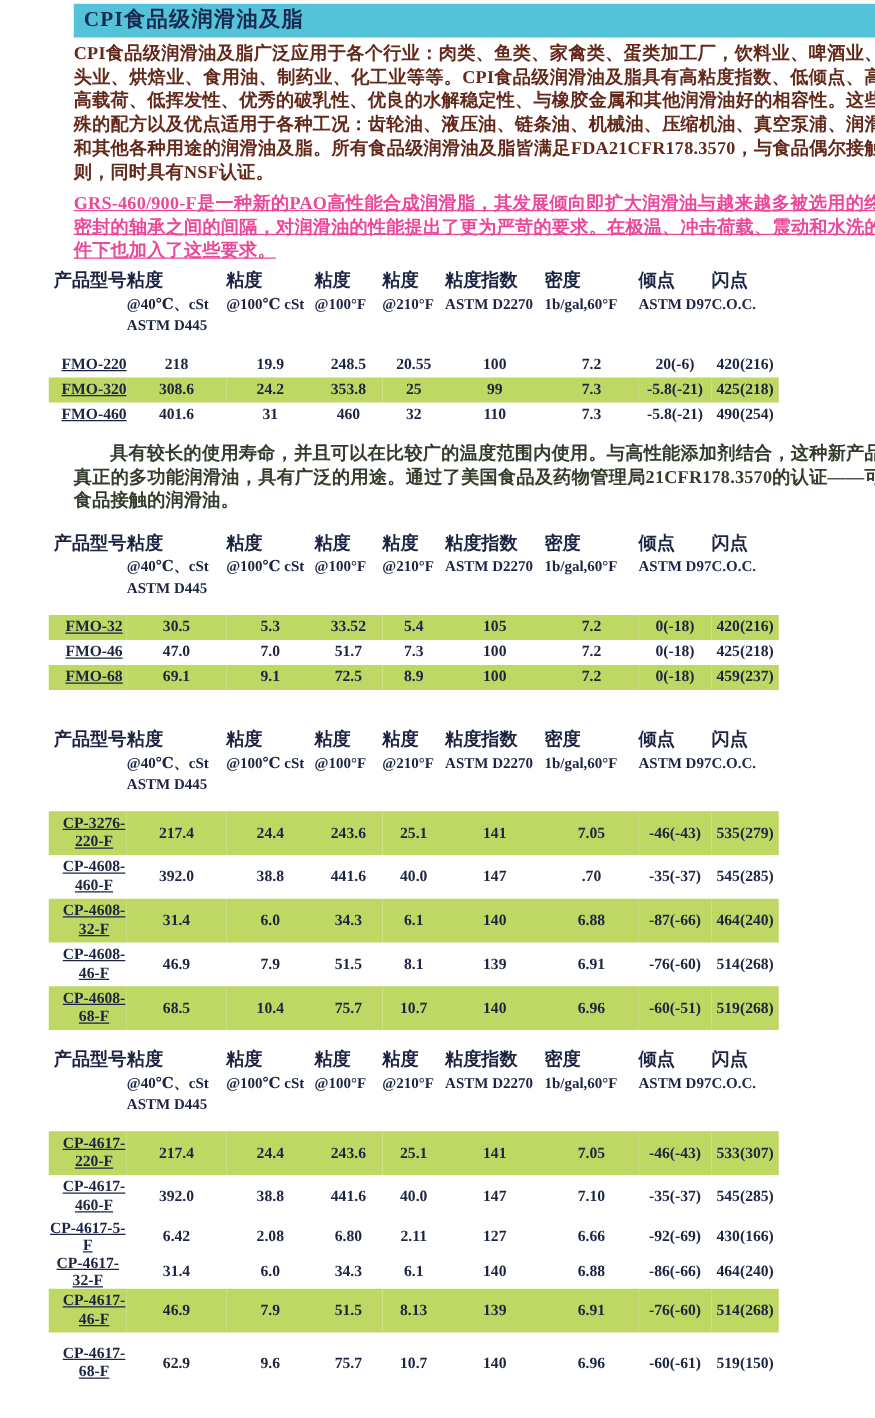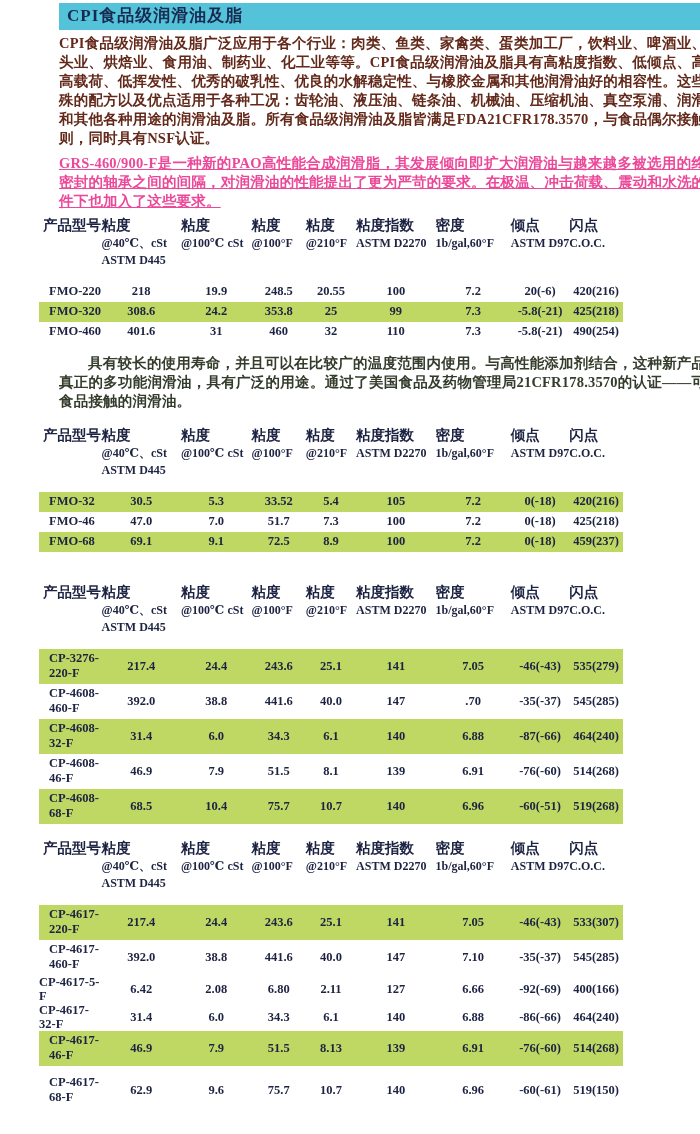--- a/index.html
+++ b/index.html
@@ -38,21 +38,21 @@
     vertical-align:top; text-align:left; font-size:14.5px;
     padding:0 0 13px 0; line-height:20px; font-weight:bold;
   }
   table.spec th .h1 { font-size:14.5px; line-height:20px; }
   table.spec th .sub { font-size:12px; line-height:17px; }
   table.spec th.model { text-align:left; padding-left:4px; }
   table.spec td {
     font-size:12.5px; line-height:15px; text-align:center;
     padding:2px 0 3px;
   }
-  table.spec td.model { text-align:left; padding-left:10px; }
+  table.spec td.model { text-align:center; padding-left:10px;text-decoration:underline; }
   table.spec tr.hl td { background:var(--row-hl,#bfd763); }
   table.spec tr.compact td { padding:0; line-height:14px; }
   table.spec tr.gap-top td { padding-top:9px; }
 </style>
 </head>
 <body>
 
 <div class="page">
 
   <div class="banner first">CPI食品级润滑油及脂</div>
@@ -427,21 +427,21 @@
           </tr>
           <tr class="compact">
             <td class="model">CP-4617-5-F</td>
             <td>6.42</td>
             <td>2.08</td>
             <td>6.80</td>
             <td>2.11</td>
             <td>127</td>
             <td>6.66</td>
             <td>-92(-69)</td>
-            <td>400(166)</td>
+            <td>430(166)</td>
           </tr>
           <tr class="compact">
             <td class="model">CP-4617-32-F</td>
             <td>31.4</td>
             <td>6.0</td>
             <td>34.3</td>
             <td>6.1</td>
             <td>140</td>
             <td>6.88</td>
             <td>-86(-66)</td>

